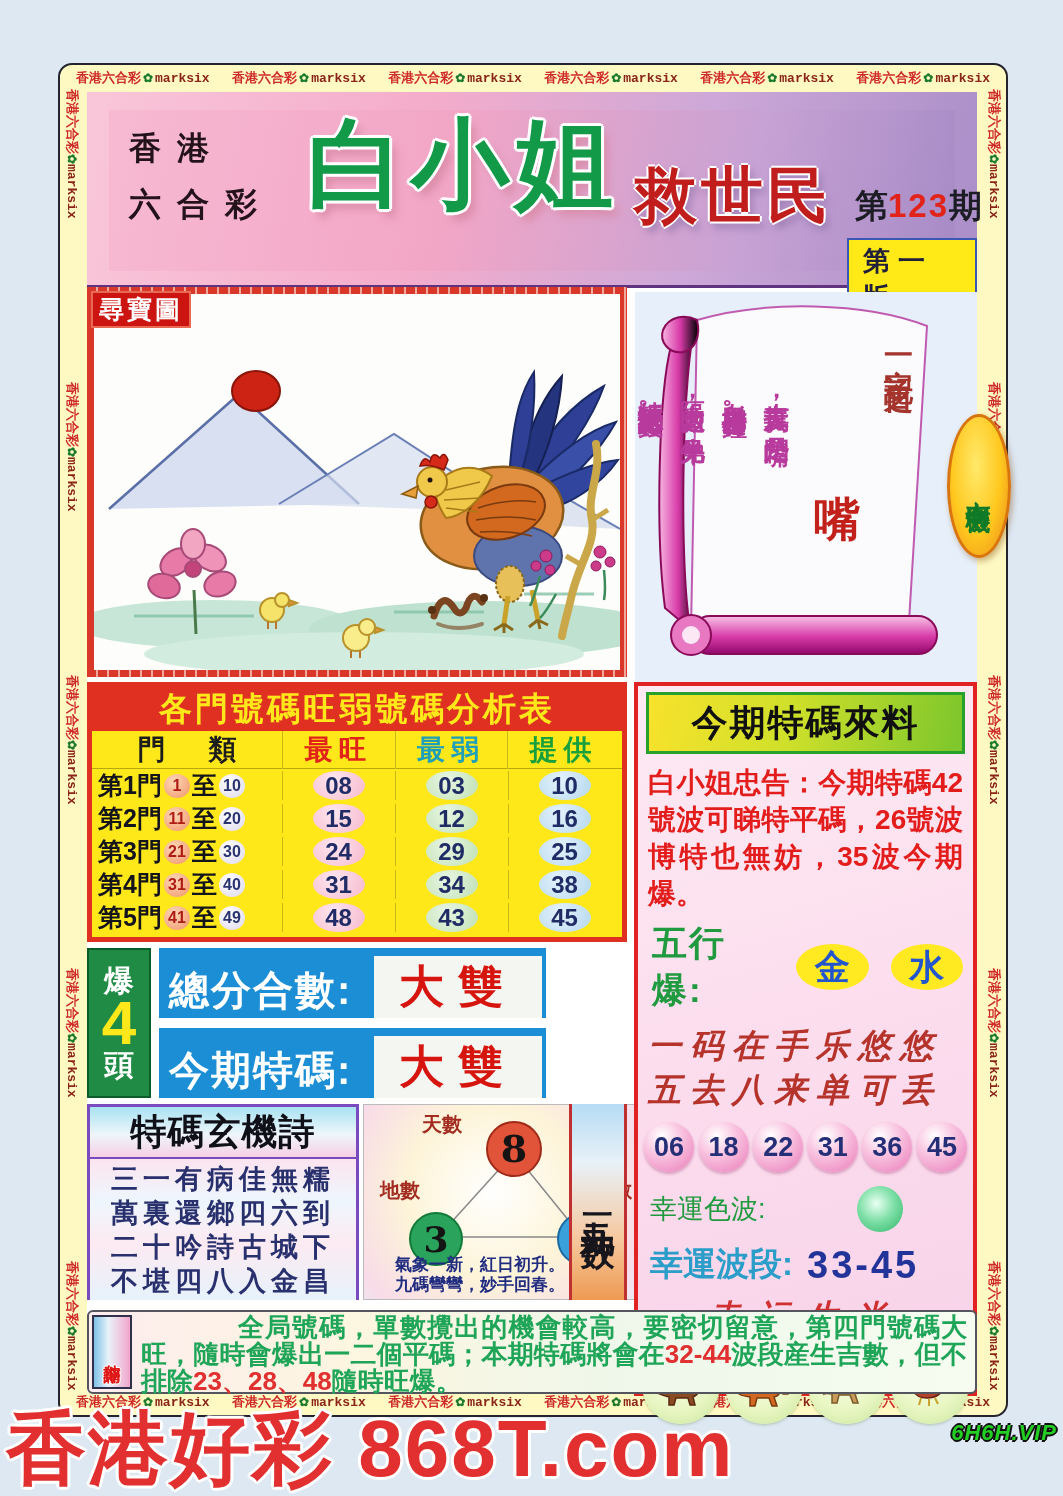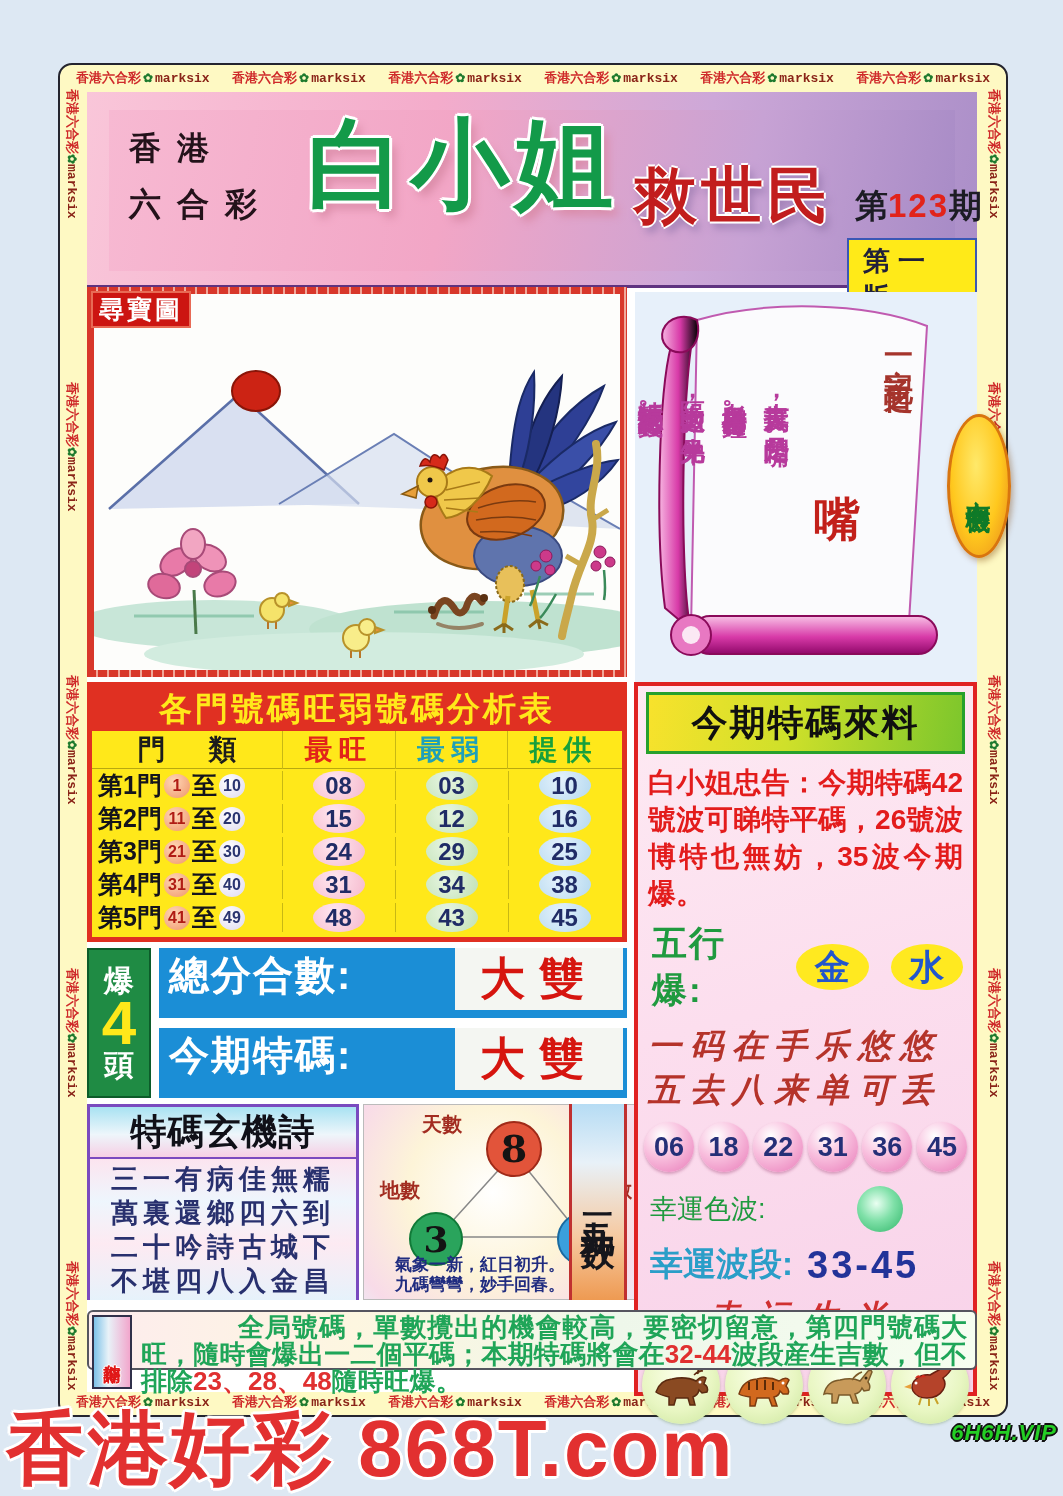--- a/index.html
+++ b/index.html
@@ -75,21 +75,21 @@
   .chip-hot{background:radial-gradient(circle at 40% 30%,#ffe6ef,#f5b8cc);}
   .chip-cold{background:radial-gradient(circle at 40% 30%,#e8f6e2,#bfe0b4);}
   .chip-offer{background:radial-gradient(circle at 40% 30%,#e4f2fc,#b4d8ef);}
   .acol-sep{box-shadow:inset 1px 0 0 #c8b814;}
   
   .burst{position:absolute;left:0;top:856px;width:540px;height:150px;}
   .burst-green{position:absolute;left:0;top:0;width:64px;height:150px;background:#1f8b44;border:2px solid #0c5c2a;
        box-sizing:border-box;display:flex;flex-direction:column;align-items:center;justify-content:center;line-height:1;}
   .bg-ch{color:#fff;font-size:30px;font-weight:bold;}
   .bg-num{color:#ffe81a;font-size:62px;font-weight:bold;margin:-4px 0;}
-  .bbar{position:absolute;left:72px;width:468px;height:70px;background:#1b8ed6;display:flex;align-items:flex-start;box-sizing:border-box;}
+  .bbar{position:absolute;left:72px;width:387px;height:70px;background:#1b8ed6;display:flex;align-items:flex-end;box-sizing:border-box;}
   .bbar1{top:0;} .bbar2{top:80px;}
   .bbar-label{color:#fff;font-size:40px;font-weight:bold;letter-spacing:2px;padding-left:10px;flex:1;white-space:nowrap;}
   .bbar-val{background:#f4f6f2;height:62px;width:168px;margin-right:4px;display:flex;align-items:center;justify-content:center;
        color:#d6150f;font-size:45px;font-weight:bold;letter-spacing:14px;box-sizing:border-box;}
   
   .poem{position:absolute;left:0;top:1012px;width:272px;height:196px;border:3px solid #7a4abf;box-sizing:border-box;}
   .poem-title{height:50px;background:linear-gradient(180deg,#a8e2f2 0%,#eef6fb 55%,#f6cfe4 100%);
        display:flex;align-items:center;justify-content:center;font-size:36px;font-weight:bold;color:#101018;
        border-bottom:2px solid #7a4abf;letter-spacing:1px;}
   .poem-body{height:141px;background:linear-gradient(180deg,#fce4ef 0%,#eef6fd 30%,#fdeaf2 60%,#e6f2fb 100%);
@@ -104,21 +104,21 @@
   .tri-cap{position:absolute;left:0;right:54px;bottom:4px;text-align:center;color:#202c80;font-weight:bold;
        font-size:17px;line-height:20px;white-space:nowrap;}
   
   .strip39{position:absolute;left:482px;top:1012px;width:58px;height:196px;
        border-left:3px solid #c03030;border-right:3px solid #c03030;box-sizing:border-box;
        background:linear-gradient(180deg,#b6dcf4 0%,#e8f1f8 30%,#f6c9a0 68%,#ee9a52 100%);
        display:flex;align-items:center;justify-content:center;}
   .strip39 span{writing-mode:vertical-rl;text-orientation:upright;font-family:"DejaVu Serif",serif;
        color:#16161c;font-size:34px;font-weight:bold;letter-spacing:8px;}
   
-  .eval{position:absolute;left:0;top:1218px;width:890px;height:60px;border:2px solid #55555f;border-radius:6px;
+  .eval{position:absolute;left:0;top:1218px;width:890px;height:84px;border:2px solid #55555f;border-radius:6px;
        background:linear-gradient(90deg,#fdecee 0%,#fdf6e0 30%,#eef7ea 60%,#f6fdf0 100%);box-sizing:border-box;}
   .eval-label{position:absolute;left:3px;top:3px;width:40px;height:74px;border:2px solid #30304a;box-sizing:border-box;
        background:linear-gradient(90deg,#7ec2e8 0%,#e8f2f8 40%,#f2a6cc 100%);
        display:flex;align-items:center;justify-content:center;}
   .eval-label span{writing-mode:vertical-rl;text-orientation:upright;color:#e01818;font-size:17px;font-weight:bold;
        text-shadow:-1px 0 #fff,1px 0 #fff,0 -1px #fff,0 1px #fff;}
   .eval-text{position:absolute;left:52px;top:2px;right:8px;bottom:2px;color:#1fa558;font-size:26px;font-weight:bold;
        line-height:27px;text-align:justify;}
   .eval-text .r{color:#e03030;}
   .eval-indent{display:inline-block;width:96px;}

